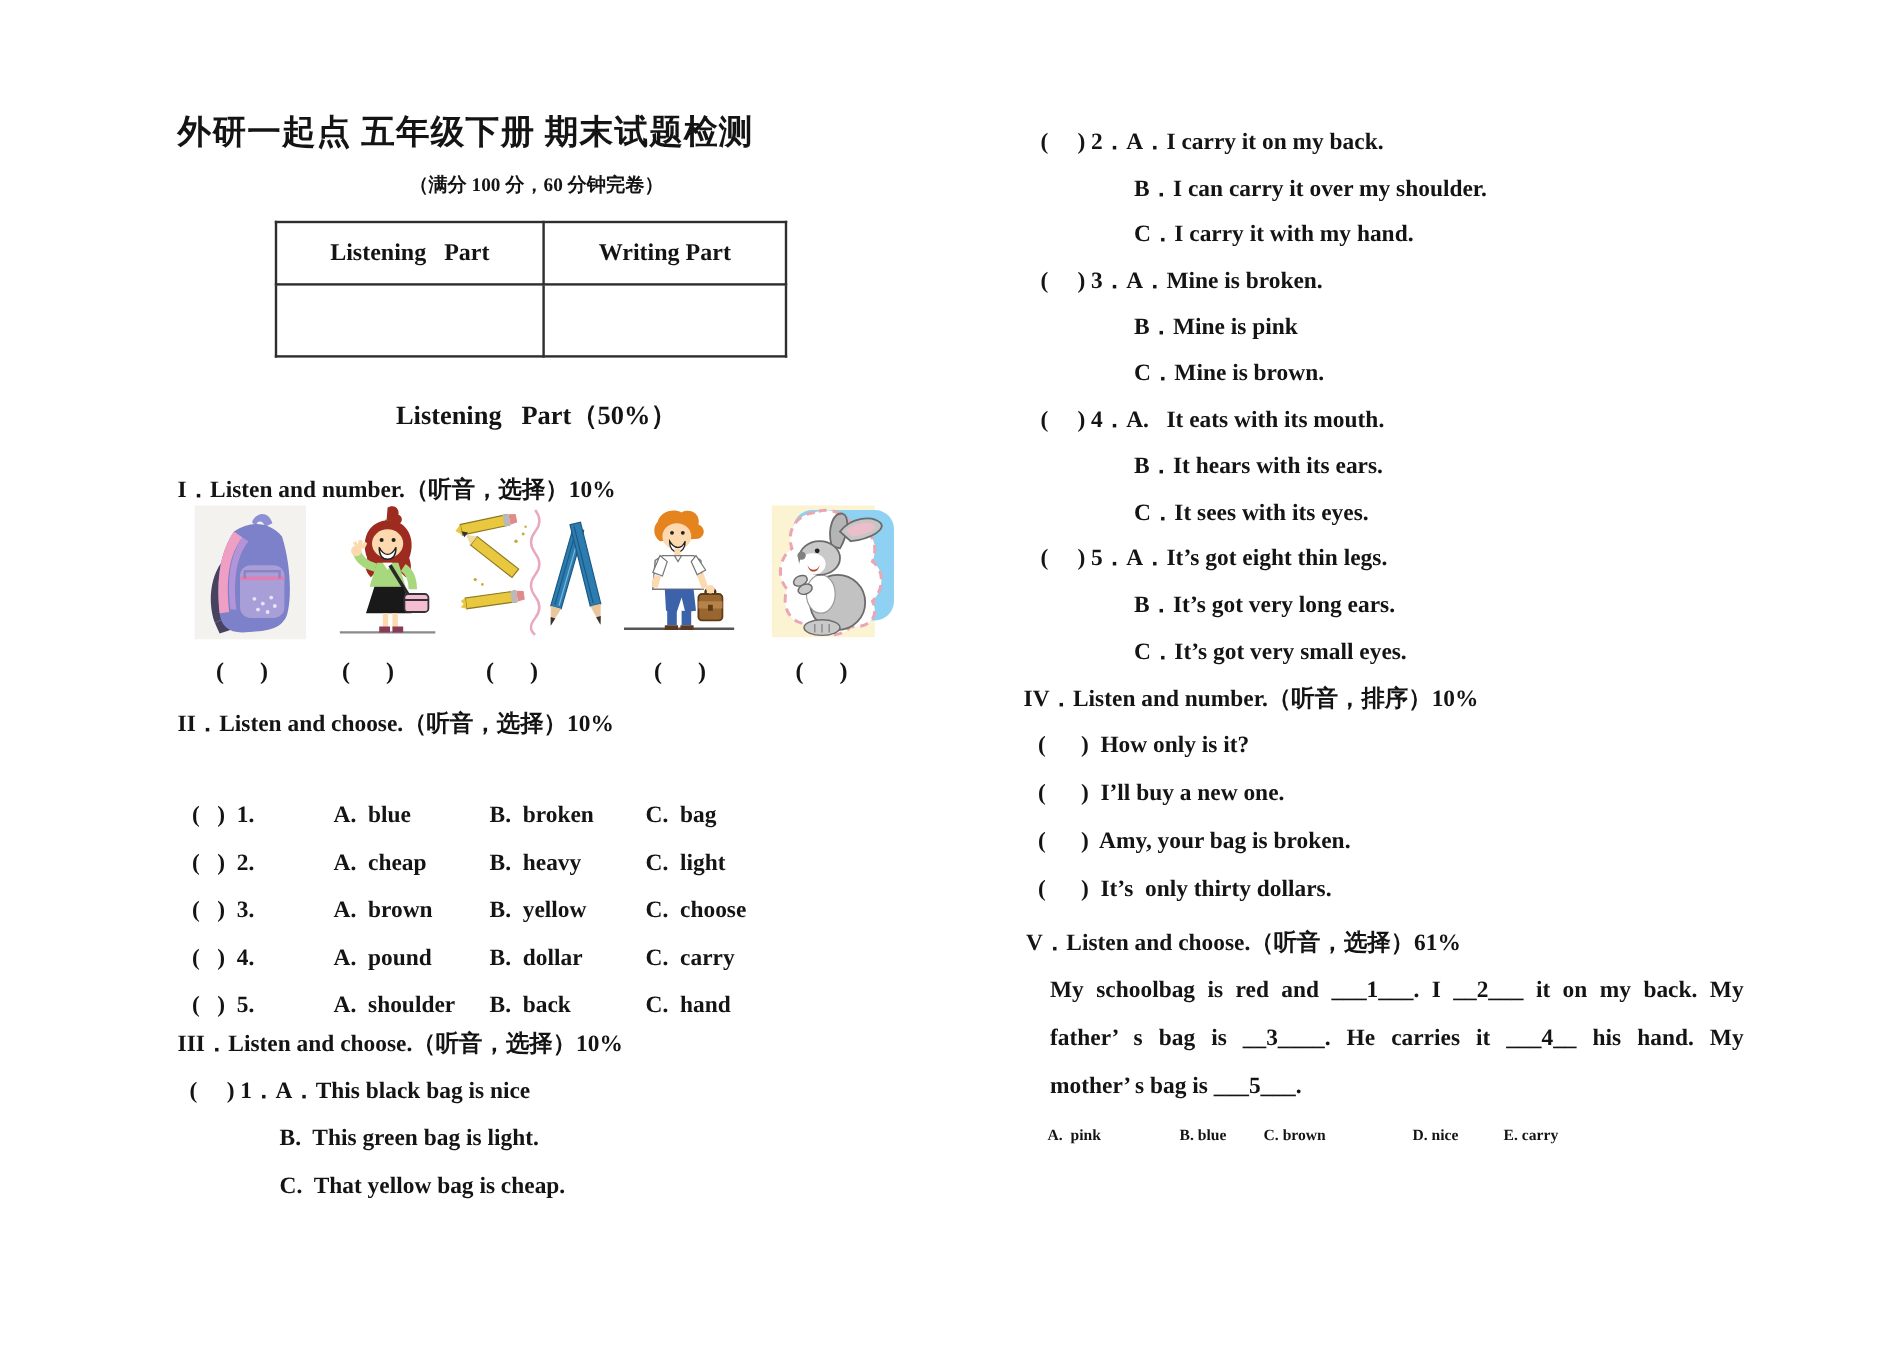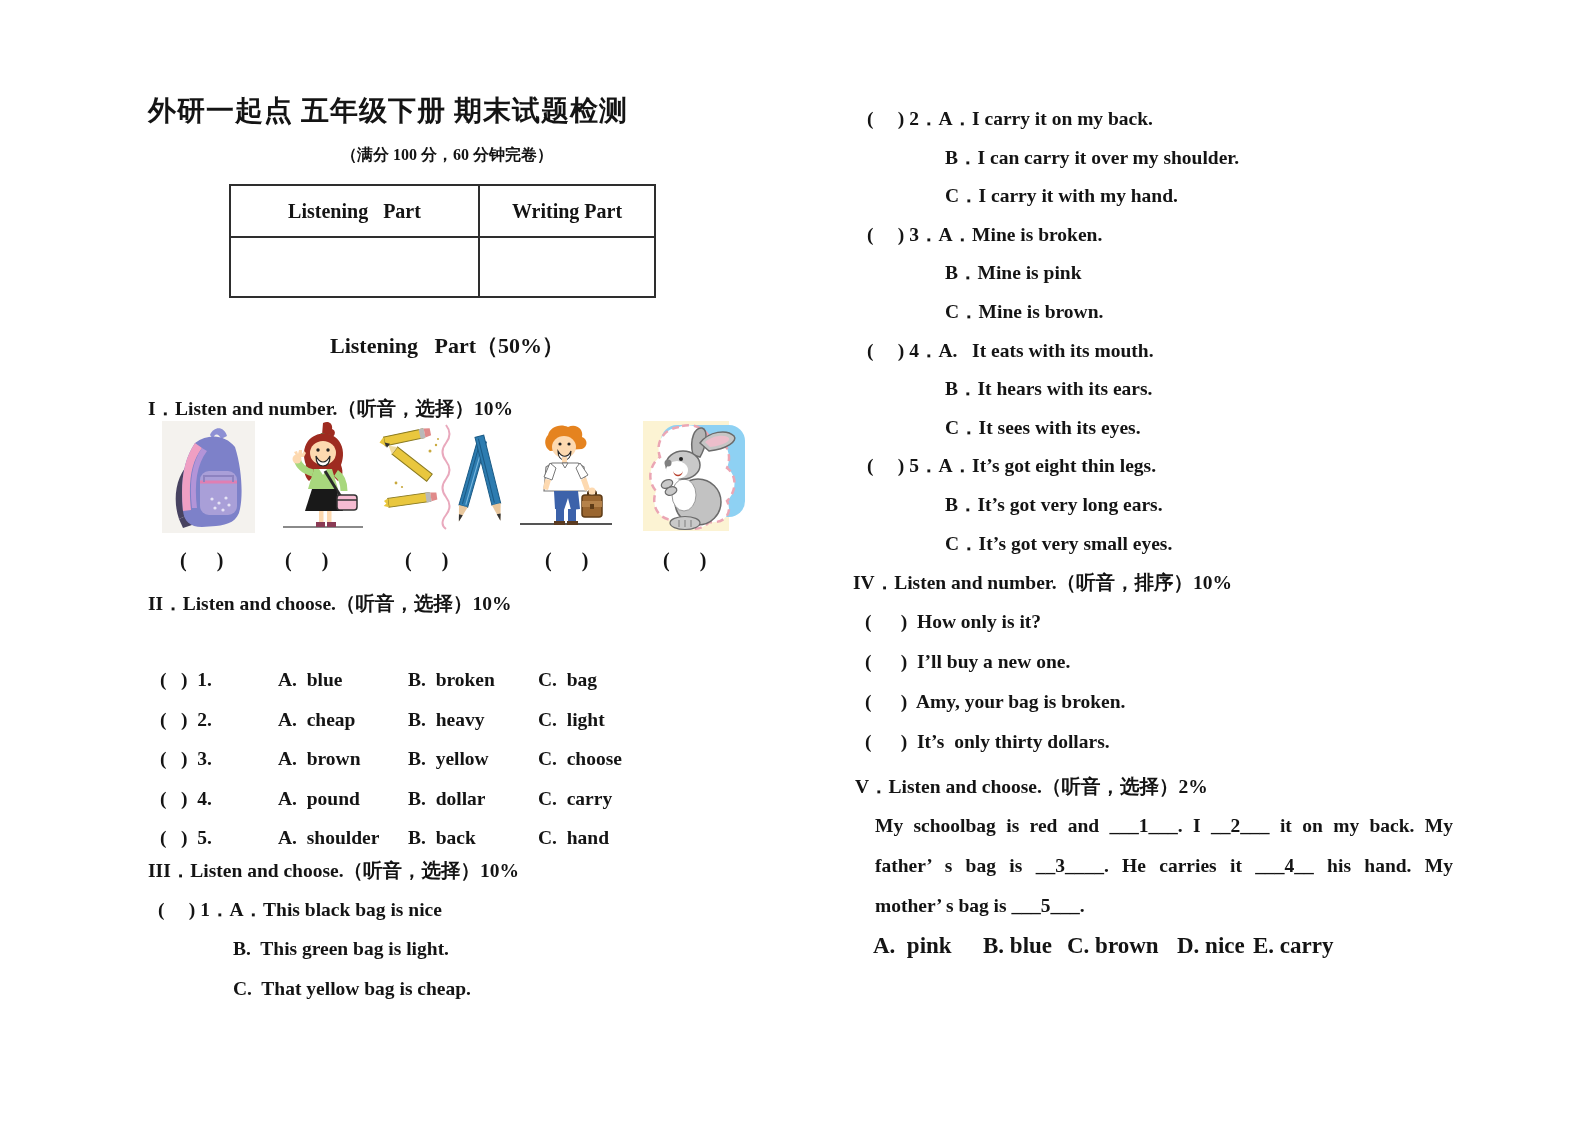--- a/index.html
+++ b/index.html
@@ -14,21 +14,21 @@
   .col-left  { left:148px; width:634px; }
   .col-right { left:853px; width:614px; padding-top:100px; }
 
   
   .title { margin-top:95px; font-size:28px; line-height:32px; text-align:left; padding-right:36px; letter-spacing:1px; }
   .subtitle { margin-top:17px; font-size:16px; line-height:22px; text-align:center; padding-right:36px; }
   .score-table { margin-top:18px; margin-left:81px; width:427px; border-collapse:collapse; }
   .score-table td { border:2px solid #2e2e2e; text-align:center; vertical-align:middle; }
   .score-table .th td, .score-table tr:first-child td { height:52px; font-size:20px; }
   .score-table tr:last-child td { height:60px; }
-  .score-table td.c1 { width:249px; }
+  .score-table td.c1 { width:223px; }
   .listen-title { margin-top:33px; font-size:22px; line-height:30px; text-align:center; padding-right:36px; }
   .h { font-size:19.5px; }
   .sec1-h { margin-top:36px; line-height:24px; }
   .img-row { position:relative; height:112px; }
   .img-row .im { position:absolute; top:0; display:block; }
   .img-row .im svg { display:block; width:100%; height:100%; }
   .paren-row { position:relative; height:30px; margin-top:12px; font-size:20px; }
   .paren-row span { position:absolute; top:0; line-height:30px; letter-spacing:2px; }
   .sec2-h { margin-top:16px; line-height:26px; }
   .s2grid { margin-top:43px; }
@@ -42,21 +42,21 @@
   
   .rlead { padding-left:14px; font-size:19.5px; line-height:38.6px; }
   .ropt  { padding-left:92px; font-size:19.5px; line-height:38.6px; }
   .sec4-h { line-height:39px; }
   .r4item { padding-left:12px; font-size:19.5px; line-height:39.8px; }
   .sec5-h { margin-top:6px; line-height:39px; padding-left:2px; }
   .passage { padding-left:22px; padding-right:14px; }
   .pline { font-size:19.5px; line-height:40px; white-space:normal !important;
            text-align:justify; text-align-last:justify; }
   .pline.last { text-align:right; text-align-last:left; }
-  .opts { position:relative; height:40px; font-size:23px; }
+  .opts { position:relative; height:40px; font-size:13px; }
   .opts span { position:absolute; top:0; line-height:40px; }
 </style>
 </head>
 <body>
 
 <div class="page">
 
   <div class="col col-left">
 
     <div class="title" data-bind="doc.title">外研一起点 五年级下册 期末试题检测</div>
@@ -301,28 +301,28 @@
     </div>
 
     <div class="h sec4-h" data-bind="s4.heading">IV．Listen and number.（听音，排序）10%</div>
     <div>
       <div class="r4item" data-bind="s4.items.0">(      )  How only is it?</div>
       <div class="r4item" data-bind="s4.items.1">(      )  I’ll buy a new one.</div>
       <div class="r4item" data-bind="s4.items.2">(      )  Amy, your bag is broken.</div>
       <div class="r4item" data-bind="s4.items.3">(      )  It’s  only thirty dollars.</div>
     </div>
 
-    <div class="h sec5-h" data-bind="s5.heading">V．Listen and choose.（听音，选择）2%</div>
+    <div class="h sec5-h" data-bind="s5.heading">V．Listen and choose.（听音，选择）61%</div>
     <div class="passage">
       <div class="pline" data-bind="s5.passage.0">My schoolbag is red and ___1___. I __2___ it on my back. My</div>
       <div class="pline" data-bind="s5.passage.1">father’ s bag is __3____. He carries it ___4__ his hand. My</div>
       <div class="pline last" data-bind="s5.passage.2">mother’ s bag is ___5___.</div>
     </div>
     <div class="opts">
       <span style="left:20px" data-bind="s5.options.0">A.  pink</span>
       <span style="left:130px" data-bind="s5.options.1">B. blue</span>
-      <span style="left:214px" data-bind="s5.options.2">C. brown</span>
+      <span style="left:200px" data-bind="s5.options.2">C. brown</span>
       <span style="left:324px" data-bind="s5.options.3">D. nice</span>
       <span style="left:400px" data-bind="s5.options.4">E. carry</span>
     </div>
   </div>
 
 </div>
 
 </body></html>

